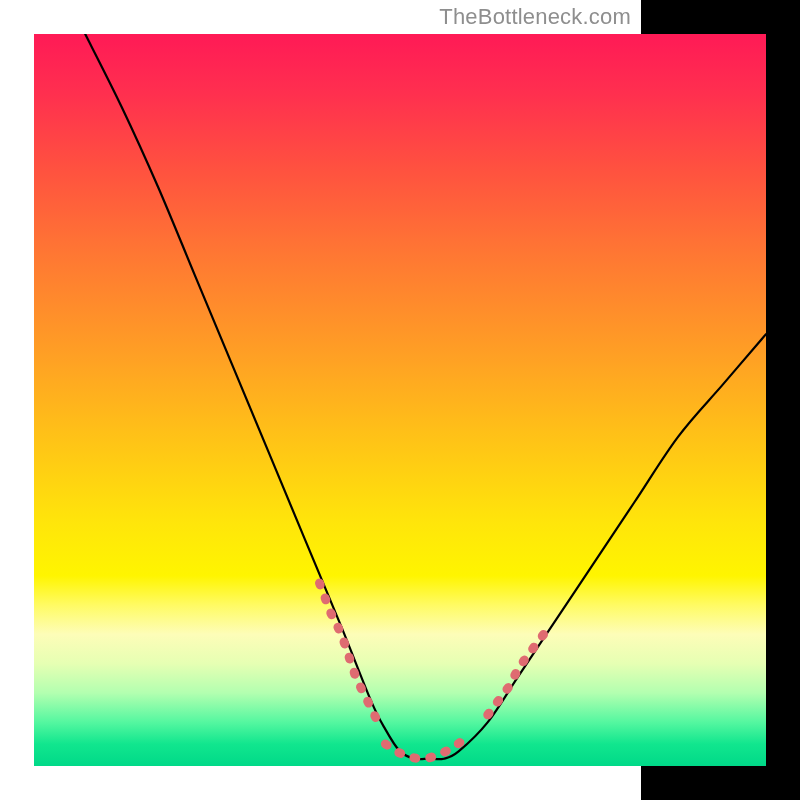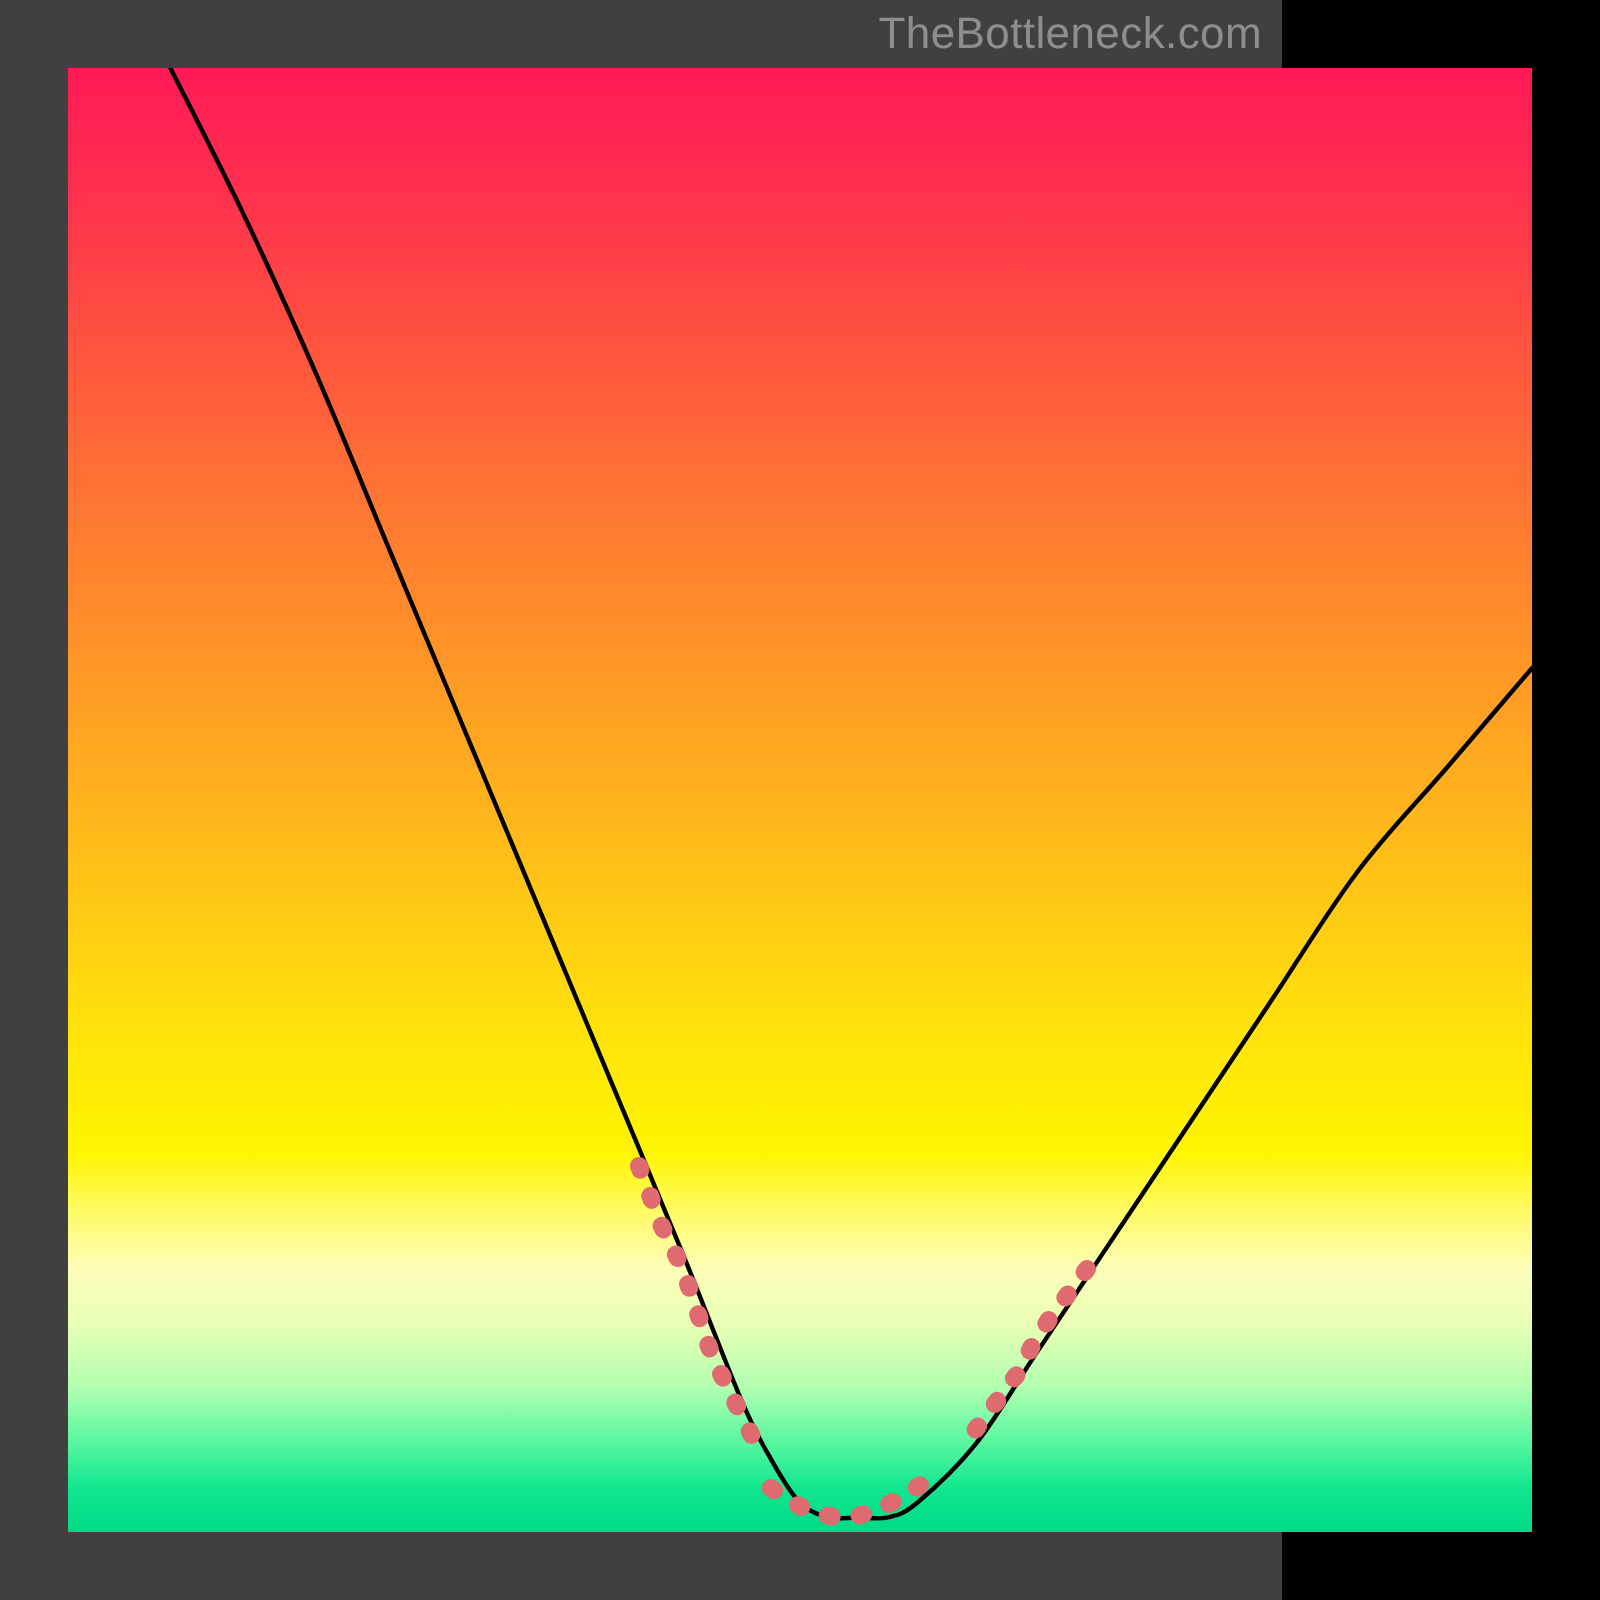--- a/index.html
+++ b/index.html
@@ -10,21 +10,21 @@
     background: #000;
     overflow: hidden;
     font-family: Arial, Helvetica, sans-serif;
   }
   .frame {
     position: absolute;
     top: 0;
     left: 0;
     width: 641px;
     height: 800px;
-    background: #404040;
+    background: #ffffff;
     text-decoration: underline;
   }
   .plot-area {
     position: absolute;
     top: 34px;
     left: 34px;
     width: 732px;
     height: 732px;
     
     background: linear-gradient(

